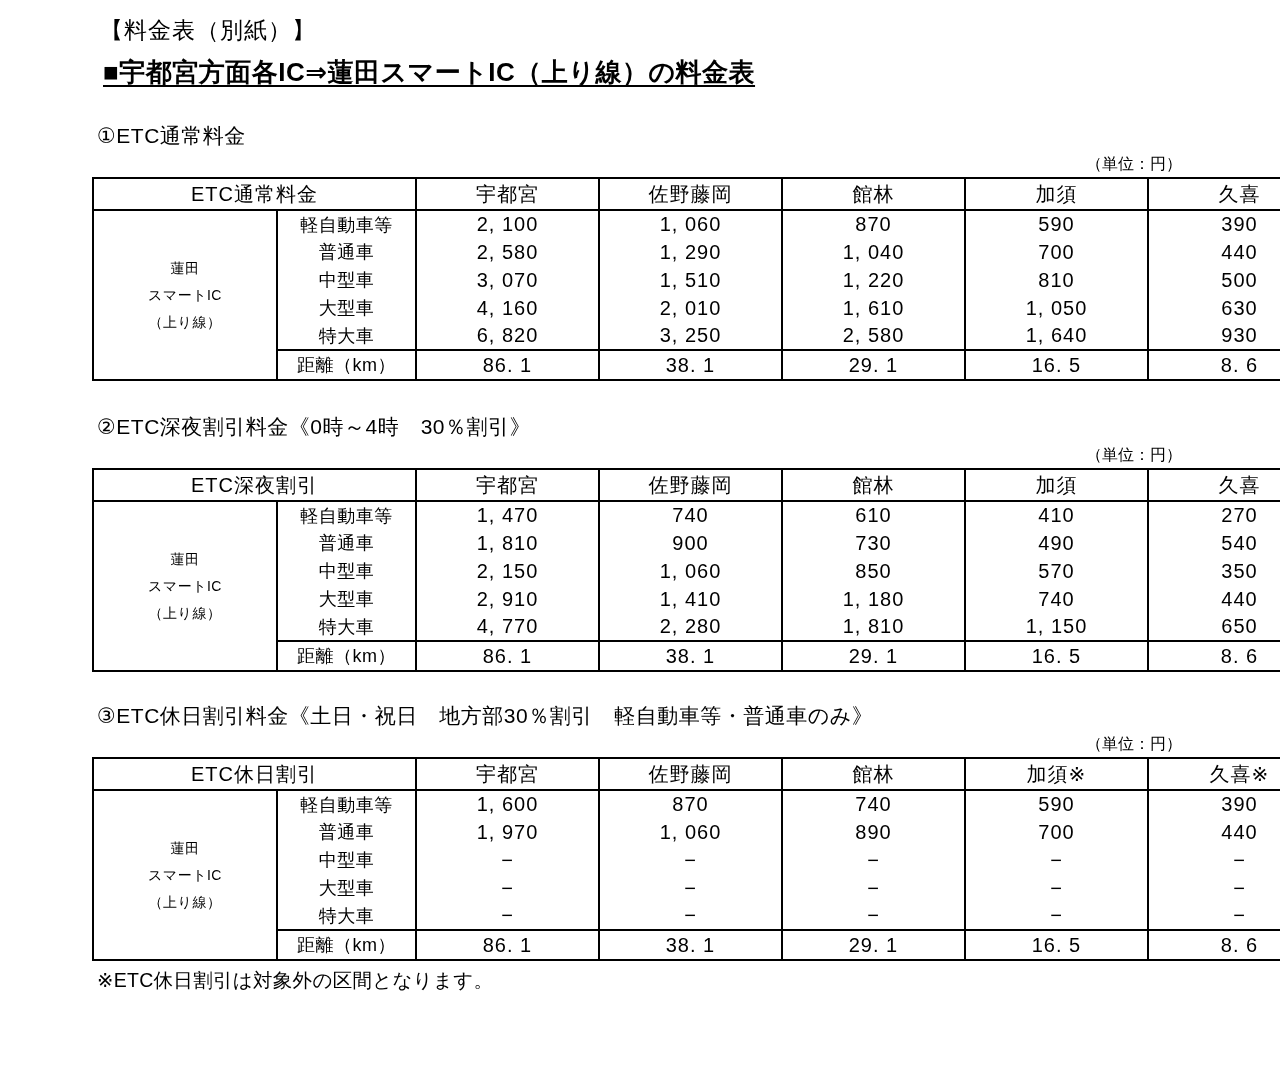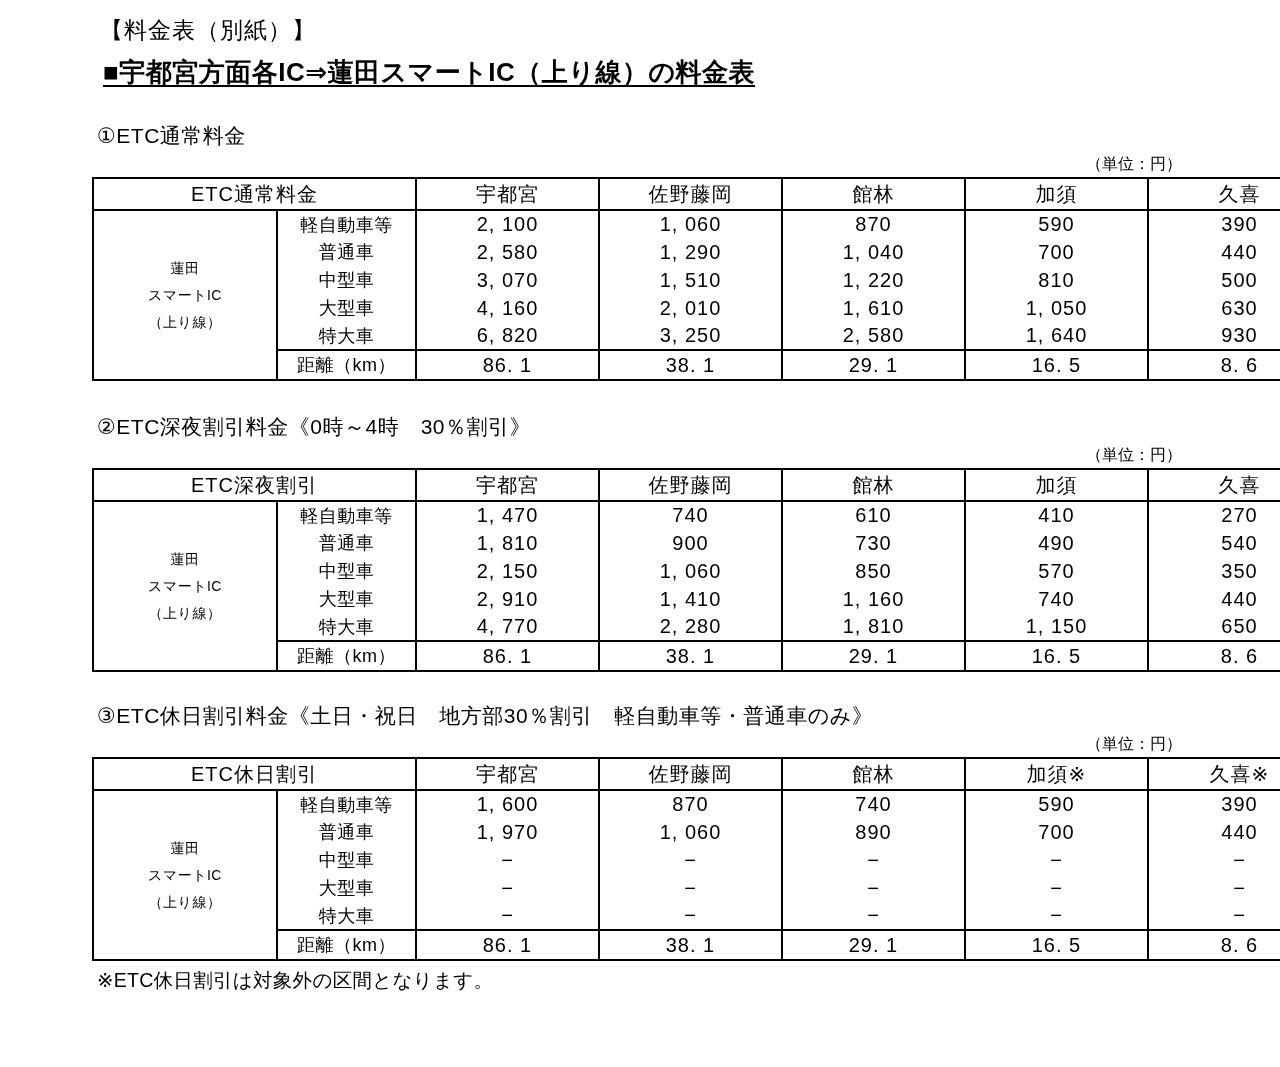--- a/index.html
+++ b/index.html
@@ -210,21 +210,21 @@
             <td class="val">2, 150</td>
             <td class="val">1, 060</td>
             <td class="val">850</td>
             <td class="val">570</td>
             <td class="val">350</td>
           </tr>
           <tr>
             <td class="vehicle">大型車</td>
             <td class="val">2, 910</td>
             <td class="val">1, 410</td>
-            <td class="val">1, 160</td>
+            <td class="val">1, 180</td>
             <td class="val">740</td>
             <td class="val">440</td>
           </tr>
           <tr>
             <td class="vehicle">特大車</td>
             <td class="val">4, 770</td>
             <td class="val">2, 280</td>
             <td class="val">1, 810</td>
             <td class="val">1, 150</td>
             <td class="val">650</td>

